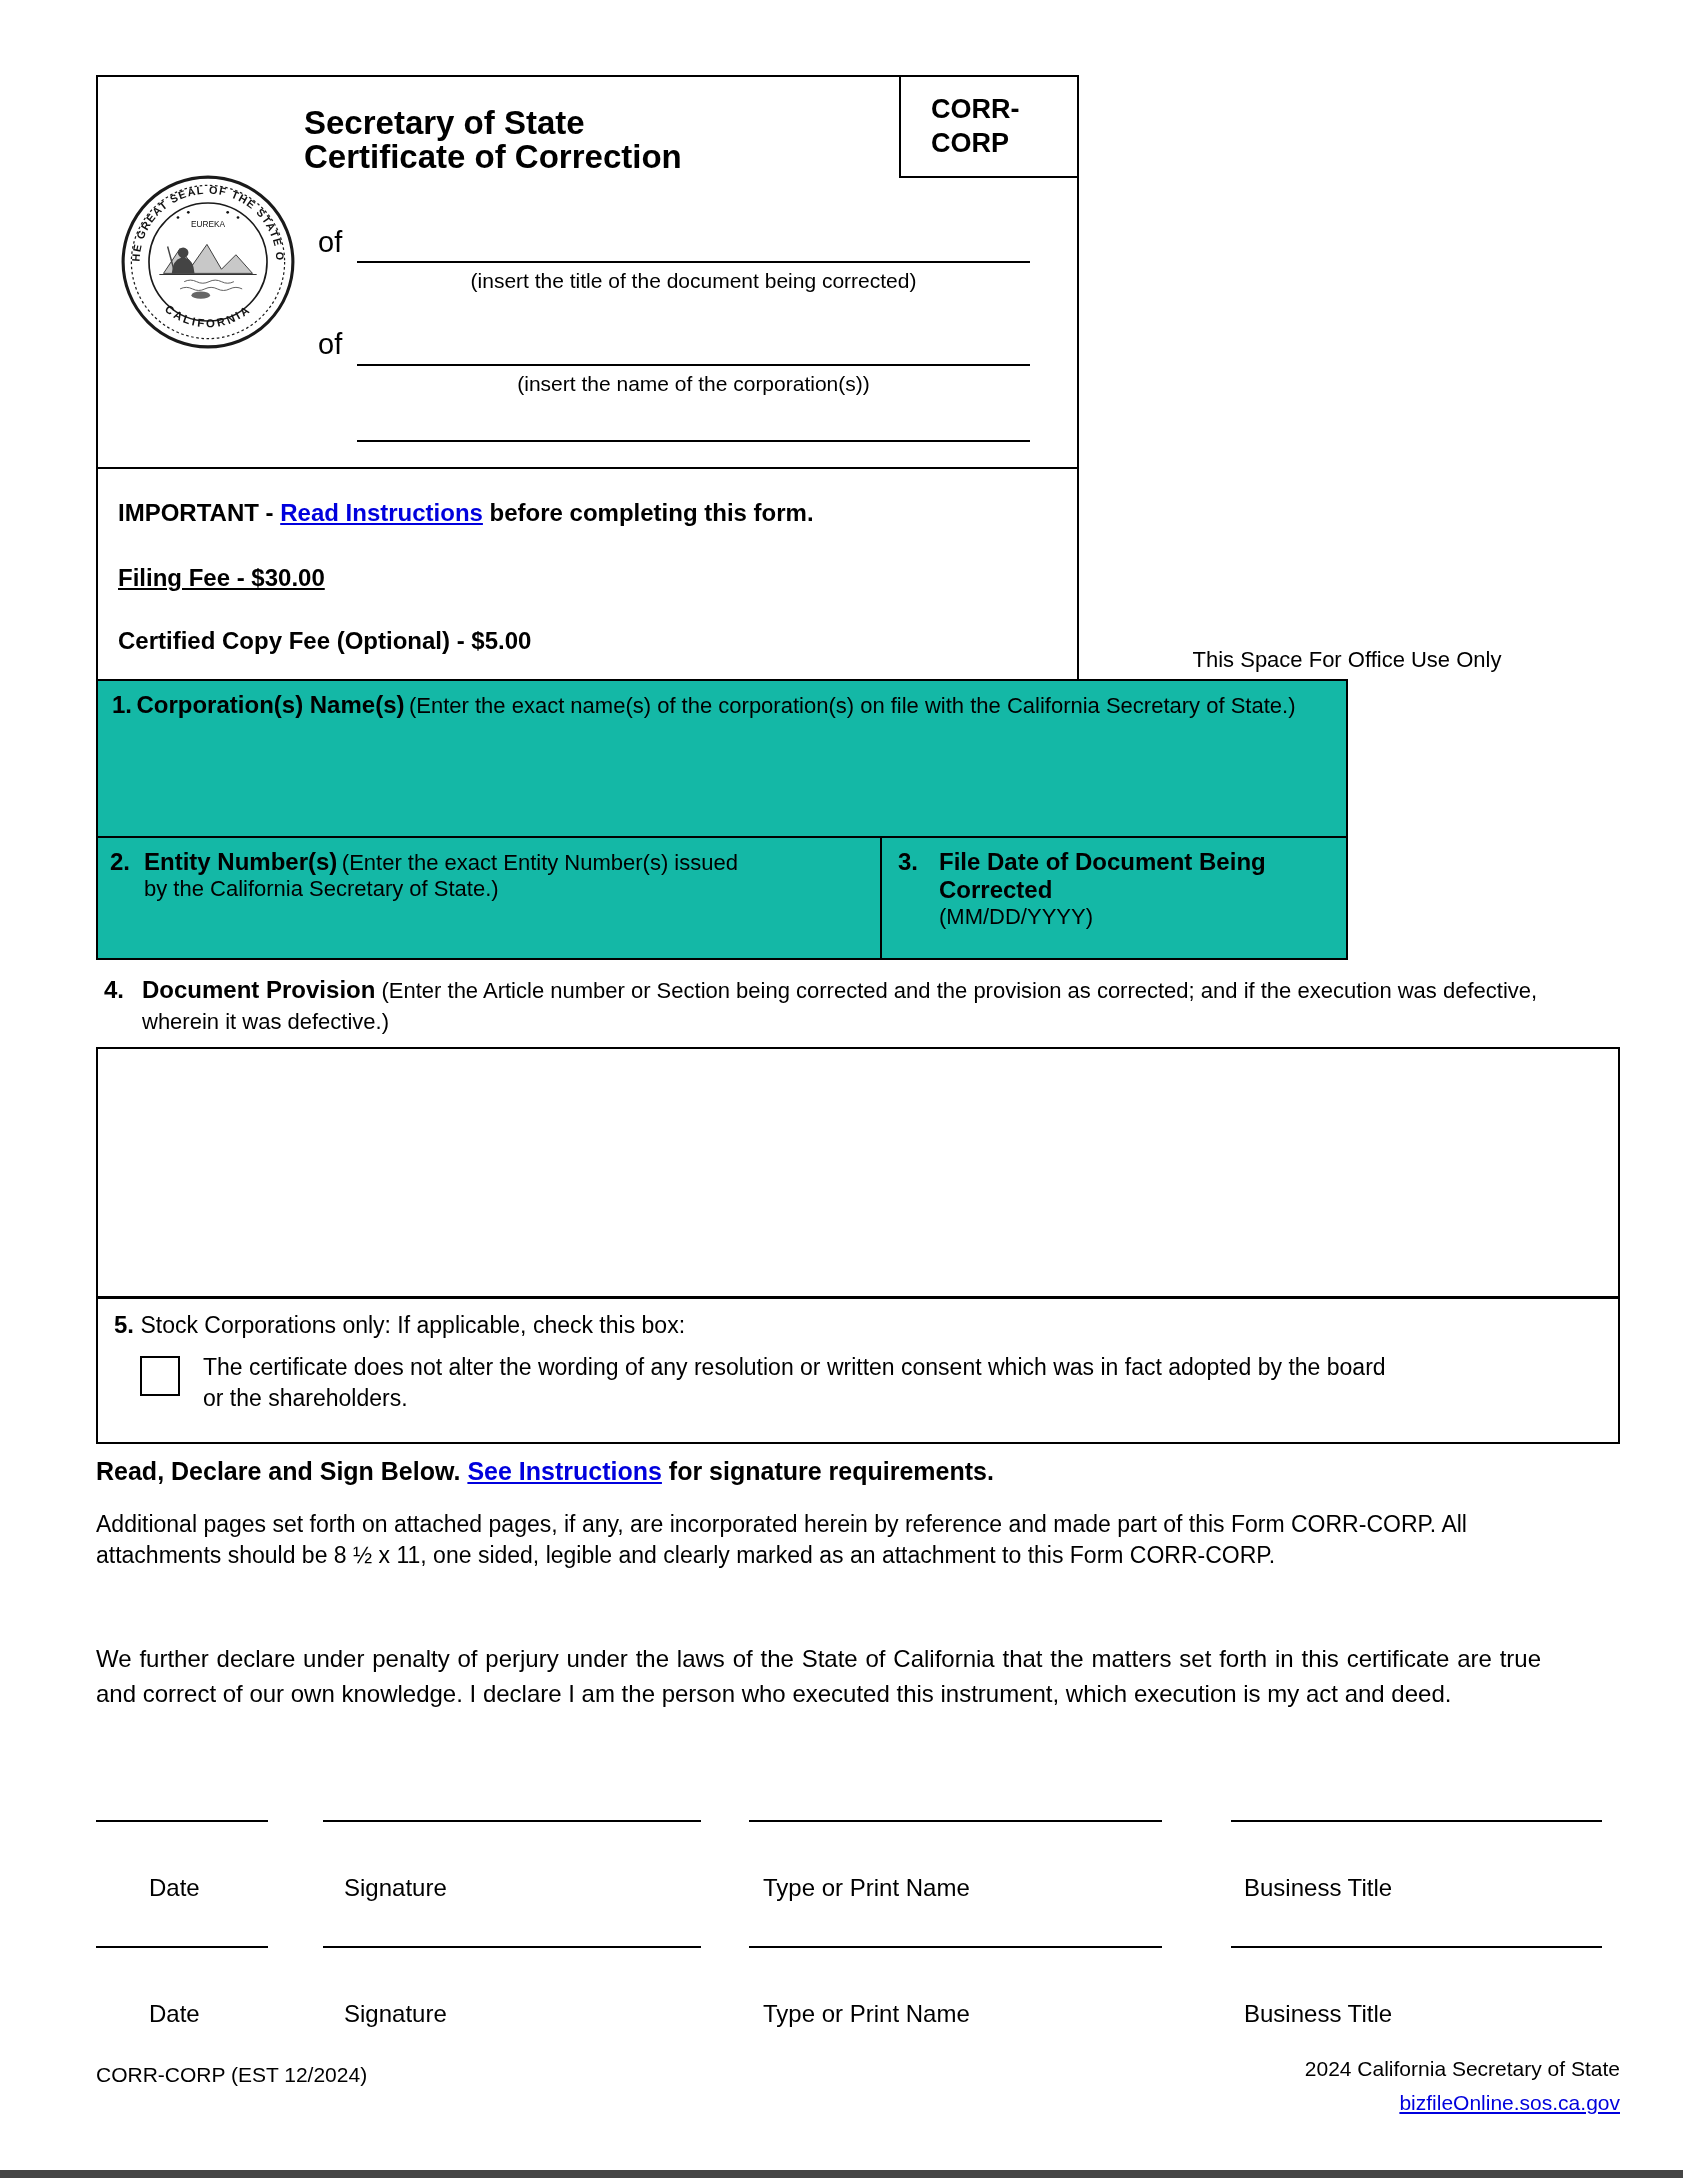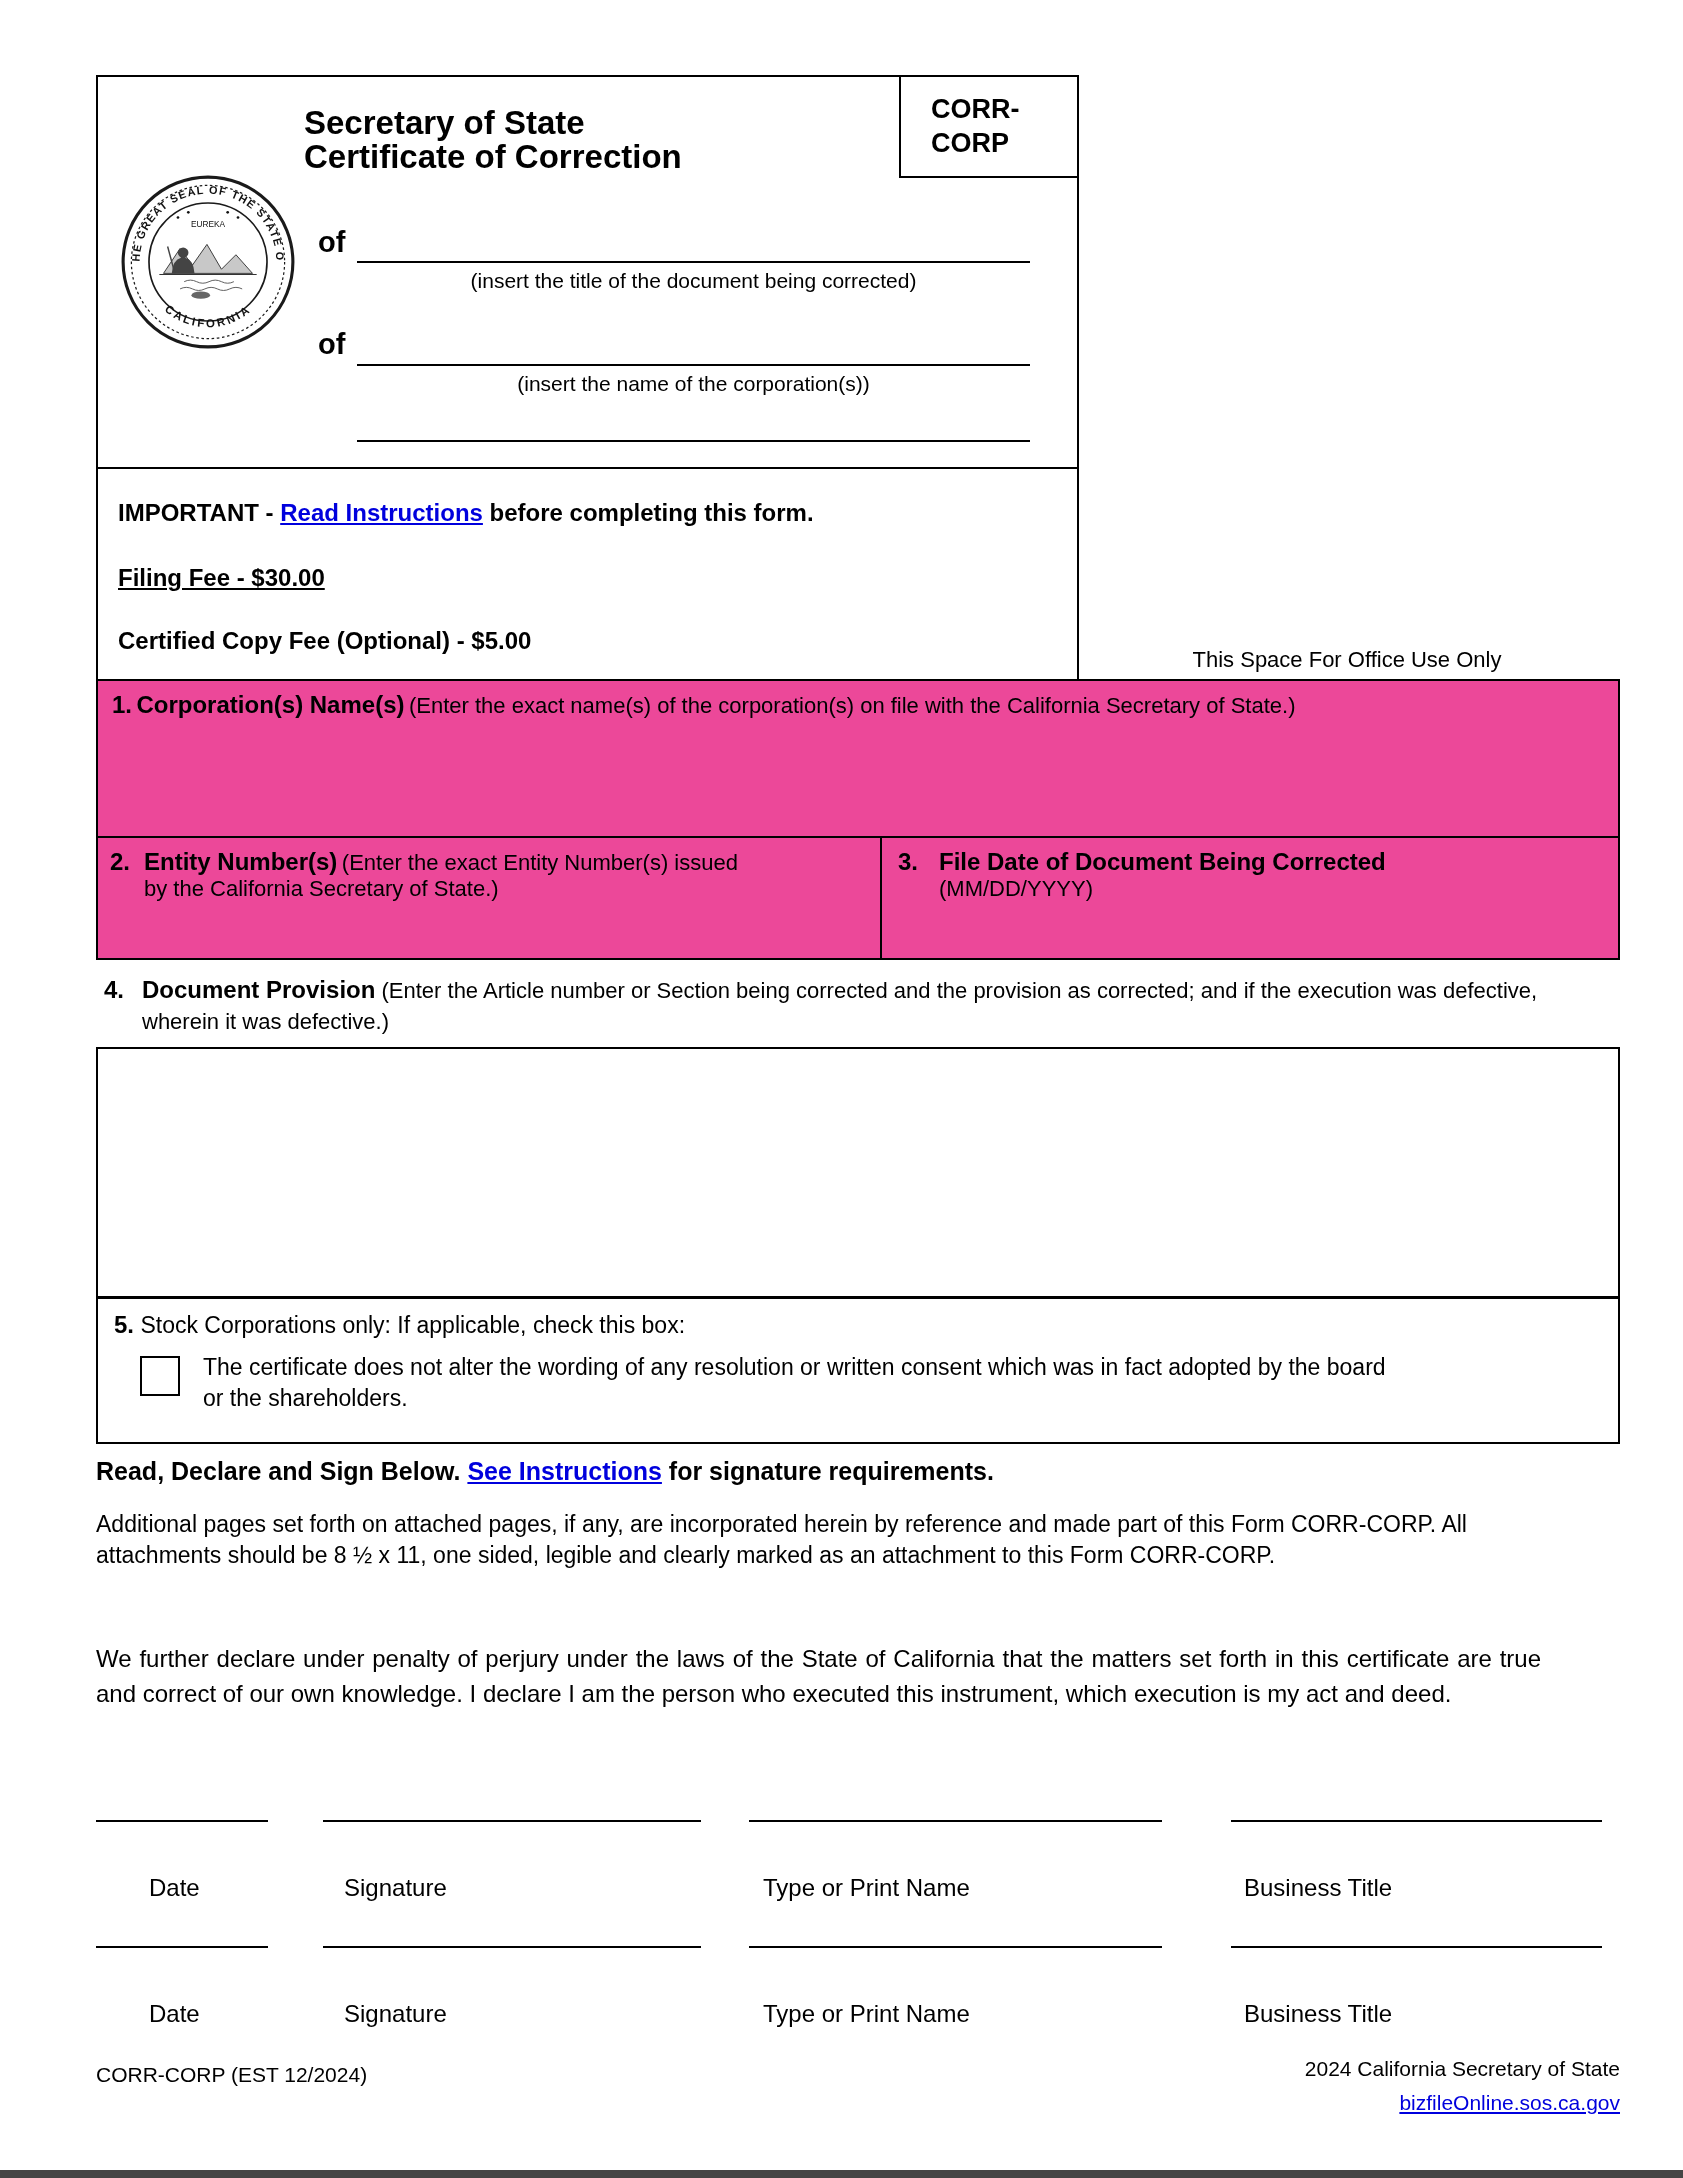--- a/index.html
+++ b/index.html
@@ -17,31 +17,31 @@
   .center { text-align:center; }
 
   
   .header-box { left:96px; top:75px; width:983px; height:394px; }
   .form-title { left:206px; top:27px; font-size:33px; font-weight:bold; }
   .form-subtitle { left:206px; top:61px; font-size:33px; font-weight:bold; }
   .seal { left:22px; top:97px; width:176px; height:176px; }
   .code-box { top:-2px; right:-2px; width:180px; height:103px; border:2px solid #000;
     display:flex; flex-direction:column; justify-content:center; padding-left:30px;
     font-size:27px; font-weight:bold; line-height:1.25; background:#fff; }
-  .of-label { font-size:29px; font-weight:bold; }
+  .of-label { font-size:29px; font-weight:normal; }
   .of-line { width:673px; height:38px; }
 
   
   .important-box { left:96px; top:467px; width:983px; height:214px; }
   .imp-line { font-size:24px; font-weight:bold; }
 
   .office-use { left:1139px; top:647px; width:416px; font-size:22px; text-align:center; }
 
   
-  .ftable { left:96px; top:679px; width:1524px; border:2px solid #000; background:#ec4899; }
+  .ftable { left:96px; top:679px; width:1252px; border:2px solid #000; background:#14b8a6; }
   .frow1 { position:relative; height:155px; padding:10px 14px; }
   .frow2 { display:flex; border-top:2px solid #000; height:122px; }
   .cell2 { position:relative; width:782px; padding:10px 14px 10px 46px; }
   .cell3 { position:relative; flex:1; border-left:2px solid #000; padding:10px 16px 10px 57px; }
   .fnum { position:absolute; left:12px; top:10px; font-size:24px; font-weight:bold; }
   .flabel { font-size:24px; font-weight:bold; }
   .fhint { font-size:22px; }
   .input-area { position:absolute; left:2px; right:2px; bottom:2px; cursor:text; }
 
   .sec4 { left:96px; top:974px; width:1524px; position:absolute; padding-left:46px; font-size:22px; line-height:31px; }

